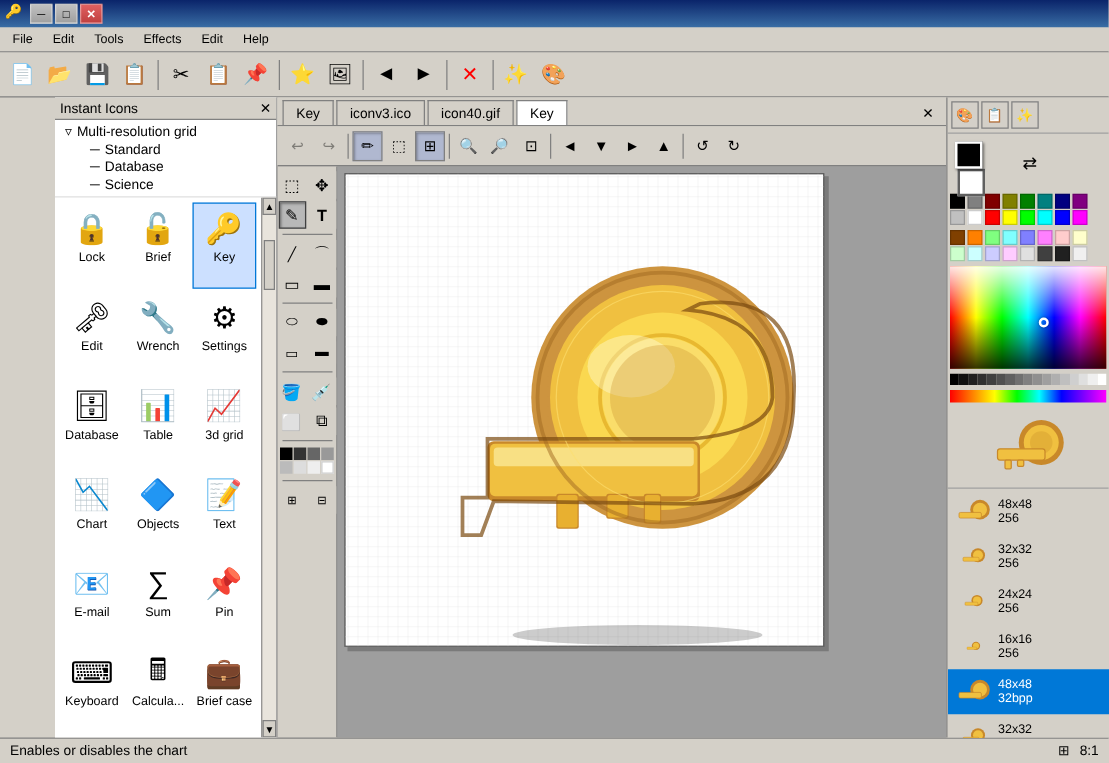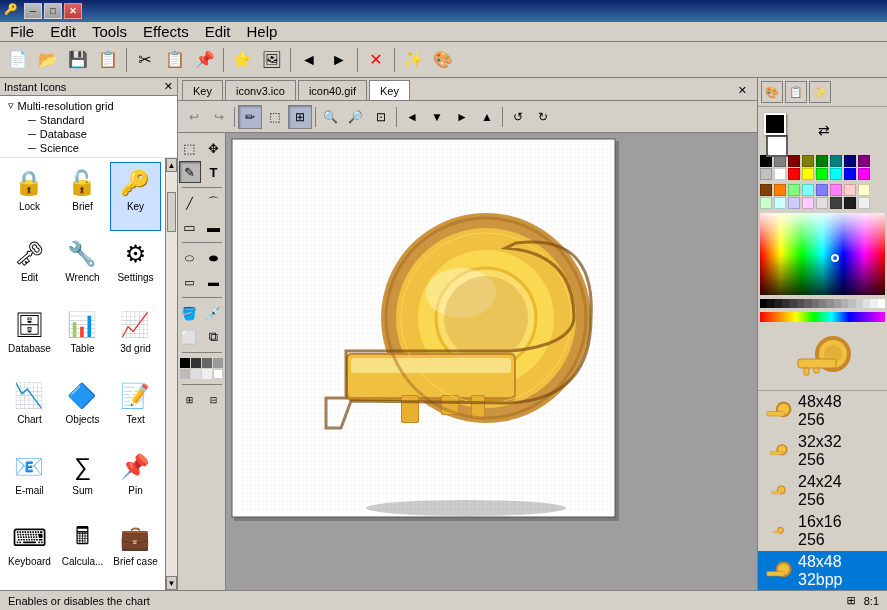--- a/index.html
+++ b/index.html
@@ -32,21 +32,21 @@
       background: #d4d0c8;
       height: 20px;
       display: flex;
       align-items: center;
       border-bottom: 1px solid #808080;
       padding: 0 2px;
     }
     .menu-item {
       padding: 2px 8px;
       cursor: pointer;
-      font-size: 15px;
+      font-size: 10px;
     }
 
     
     .toolbar {
       background: #d4d0c8;
       height: 36px;
       display: flex;
       align-items: center;
       padding: 2px 4px;
       border-bottom: 1px solid #808080;
@@ -58,20 +58,21 @@
       border: 1px solid transparent;
       display: flex; align-items: center; justify-content: center;
       cursor: pointer; font-size: 16px;
     }
     .toolbar-sep { width: 1px; height: 24px; background: #808080; margin: 0 2px; }
 
     
     .main-layout {
       display: flex;
       height: calc(610px - 22px - 20px - 36px - 20px);
+      margin-left: 44px;
     }
 
     
     .left-panel {
       width: 178px;
       background: white;
       border-right: 1px solid #808080;
       display: flex;
       flex-direction: column;
     }
@@ -207,21 +208,21 @@
     }
     .size-item {
       display: flex;
       align-items: center;
       padding: 2px 4px;
       cursor: pointer;
       gap: 4px;
     }
     .size-item.active { background: #0078d7; color: white; }
     .size-thumb { width: 32px; height: 32px; display: flex; align-items: center; justify-content: center; }
-    .size-label { font-size: 16px; }
+    .size-label { font-size: 10px; }
     .swatch {
       width: 12px; height: 12px;
       cursor: pointer;
       border: 1px solid rgba(0,0,0,0.2);
     }
 
     
     .status-bar {
       height: 20px;
       background: #d4d0c8;

